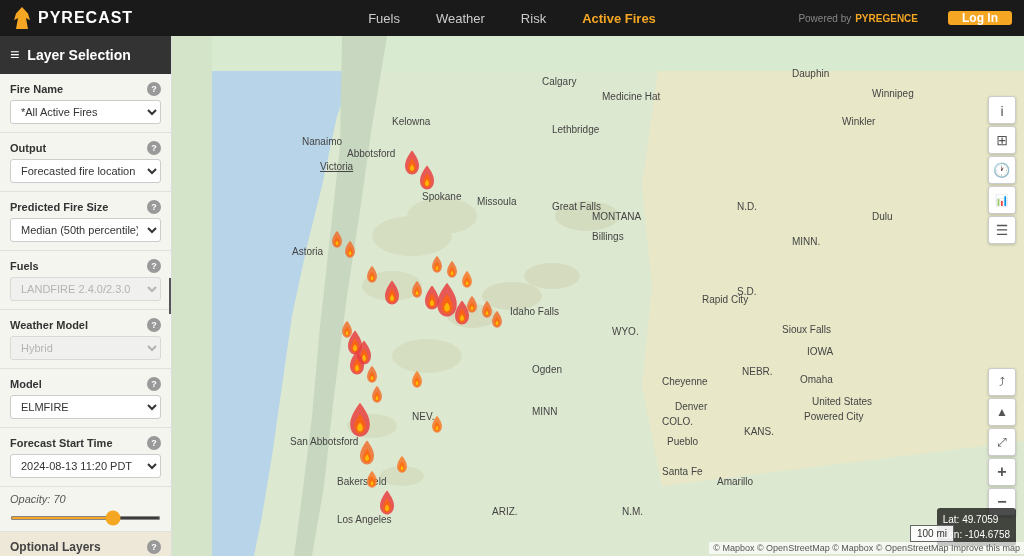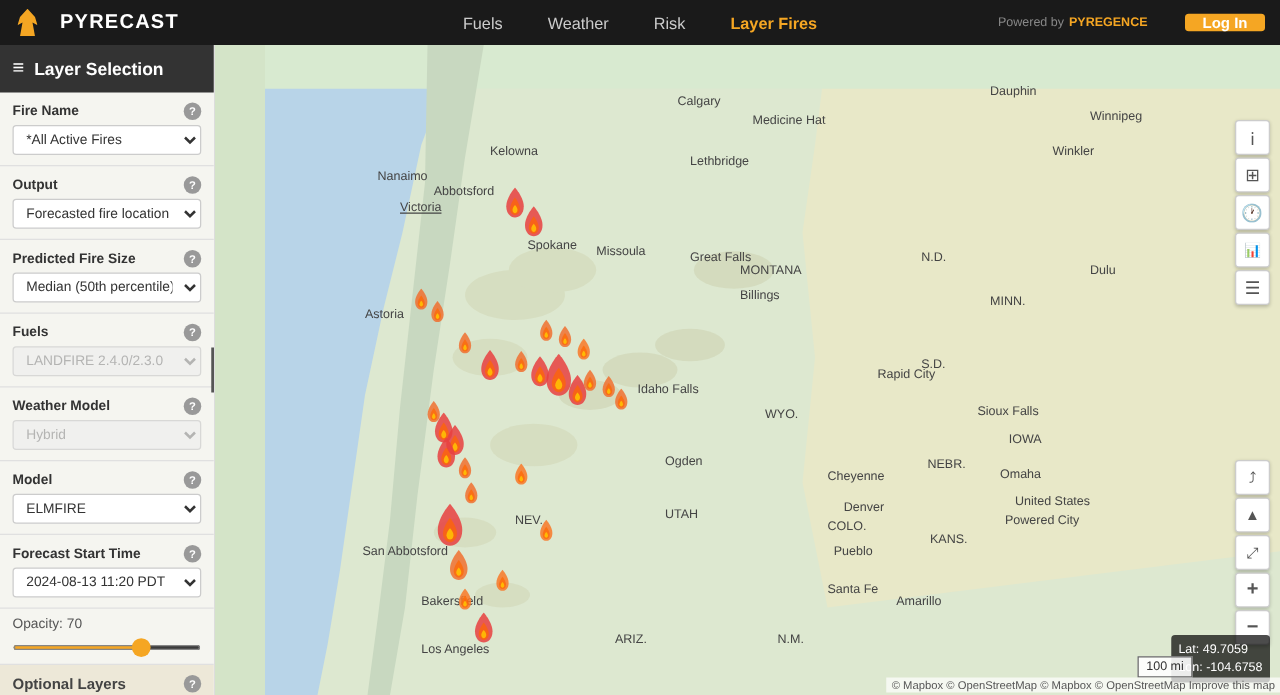--- a/index.html
+++ b/index.html
@@ -11,21 +11,21 @@
       background: #1a1a1a;
       display: flex;
       align-items: center;
       justify-content: space-between;
       padding: 0 12px;
       position: relative;
     }
     #logo-area {
       display: flex;
       align-items: center;
-      gap: 16px;
+      gap: 6px;
     }
     .logo-flame {
       width: 20px; height: 22px;
       background: #f5a623;
       clip-path: polygon(50% 0%, 80% 30%, 90% 60%, 70% 50%, 80% 100%, 20% 100%, 30% 50%, 10% 60%, 20% 30%);
     }
     .logo-text {
       color: white;
       font-size: 16px;
       font-weight: bold;
@@ -138,20 +138,21 @@
 
     
     .opacity-row {
       padding: 6px 10px 8px 10px;
       border-bottom: 1px solid #e0e0e0;
     }
     .opacity-label {
       font-size: 11px;
       color: #555;
       margin-bottom: 4px;
+      font-style: italic;
     }
     input[type=range] {
       width: 100%;
       height: 4px;
       accent-color: #f5a623;
     }
 
     
     .optional-header {
       padding: 8px 10px 4px 10px;
@@ -295,21 +296,21 @@
 <div id="header">
   <div id="logo-area">
     <div class="logo-flame"></div>
     <span class="logo-text">PYRECAST</span>
   </div>
   <div id="nav-center">
 
   <div class="nav-item">Fuels</div>
       <div class="nav-item">Weather</div>
       <div class="nav-item">Risk</div>
-      <div class="nav-item active">Layer Fires</div>
+      <div class="nav-item active">Active Fires</div>
     </div>
   <div style="display:flex;align-items:center;gap:10px;">
     <div id="powered-by">
       <span>Powered by</span>
       <span style="color:#f5a623;font-weight:bold;">PYREGENCE</span>
     </div>
     <button id="login-btn">Log In</button>
   </div>
 </div>
 
@@ -459,21 +460,21 @@
         <div class="city-label" style="top: 250px; left: 565px;">S.D.</div>
         <div class="city-label" style="top: 258px; left: 530px;">Rapid City</div>
         <div class="city-label" style="top: 270px; left: 338px;">Idaho Falls</div>
         <div class="city-label" style="top: 290px; left: 440px;">WYO.</div>
         <div class="city-label" style="top: 288px; left: 610px;">Sioux Falls</div>
         <div class="city-label" style="top: 330px; left: 570px;">NEBR.</div>
         <div class="city-label" style="top: 310px; left: 635px;">IOWA</div>
         <div class="city-label" style="top: 340px; left: 490px;">Cheyenne</div>
         <div class="city-label" style="top: 328px; left: 360px;">Ogden</div>
         <div class="city-label" style="top: 375px; left: 240px;">NEV.</div>
-        <div class="city-label" style="top: 370px; left: 360px;">UTAH</div>
+        <div class="city-label" style="top: 370px; left: 360px;">MINN</div>
         <div class="city-label" style="top: 338px; left: 628px;">Omaha</div>
         <div class="city-label" style="top: 365px; left: 503px; text-align: right;">Denver</div>
         <div class="city-label" style="top: 380px; left: 490px;">COLO.</div>
         <div class="city-label" style="top: 390px; left: 572px;">KANS.</div>
         <div class="city-label" style="top: 375px; left: 632px;">Powered City</div>
         <div class="city-label" style="top: 400px; left: 495px;">Pueblo</div>
         <div class="city-label" style="top: 360px; left: 640px;">United States</div>
         <div class="city-label" style="top: 400px; left: 118px;">San Abbotsford</div>
         <div class="city-label" style="top: 440px; left: 165px;">Bakersfield</div>
         <div class="city-label" style="top: 430px; left: 490px;">Santa Fe</div>

